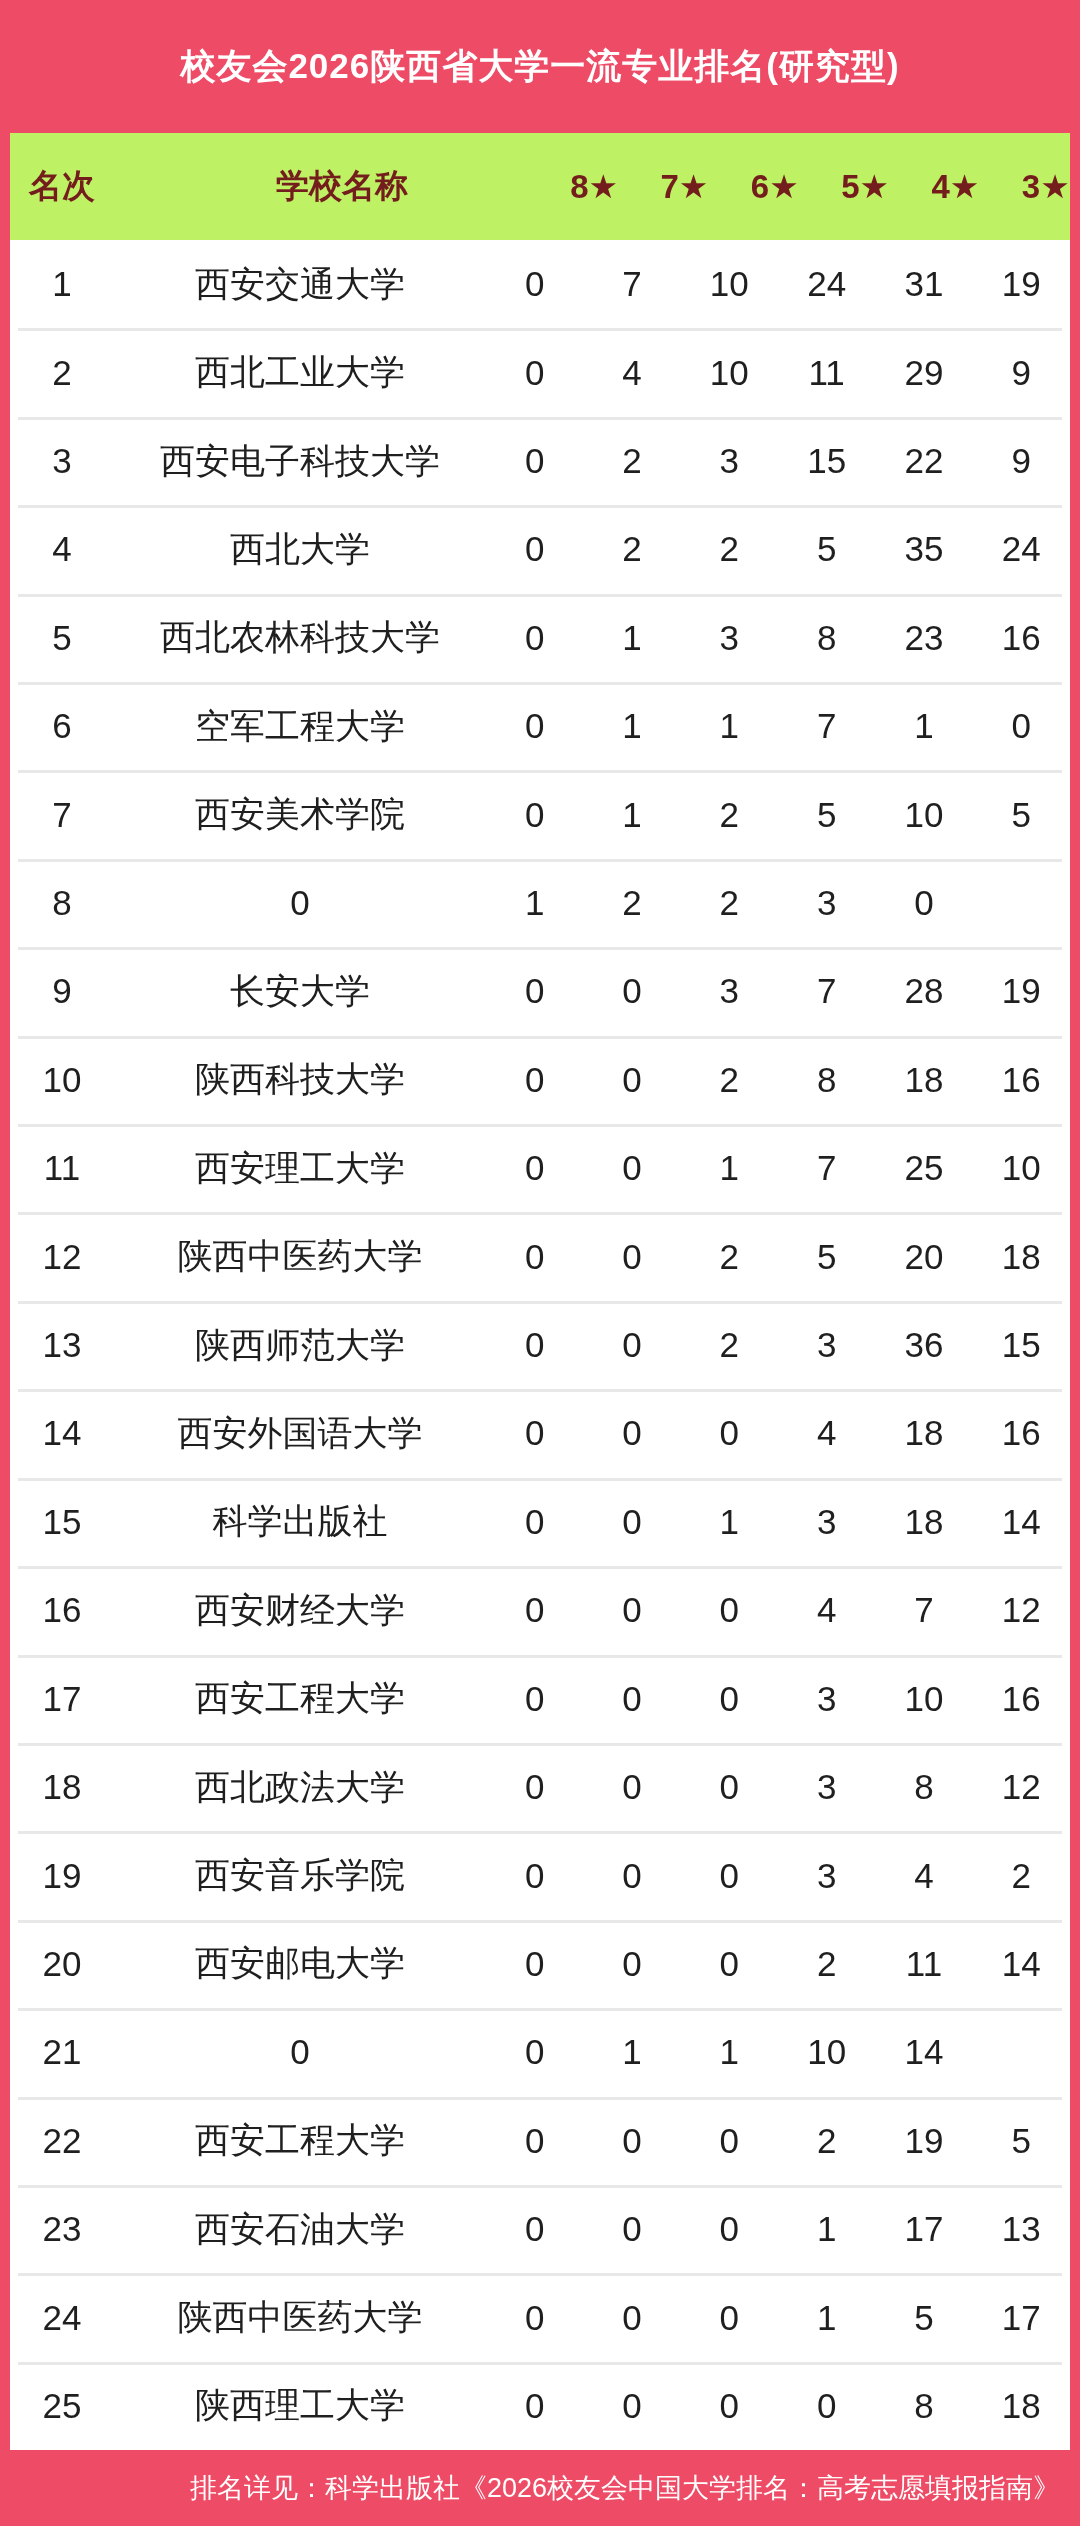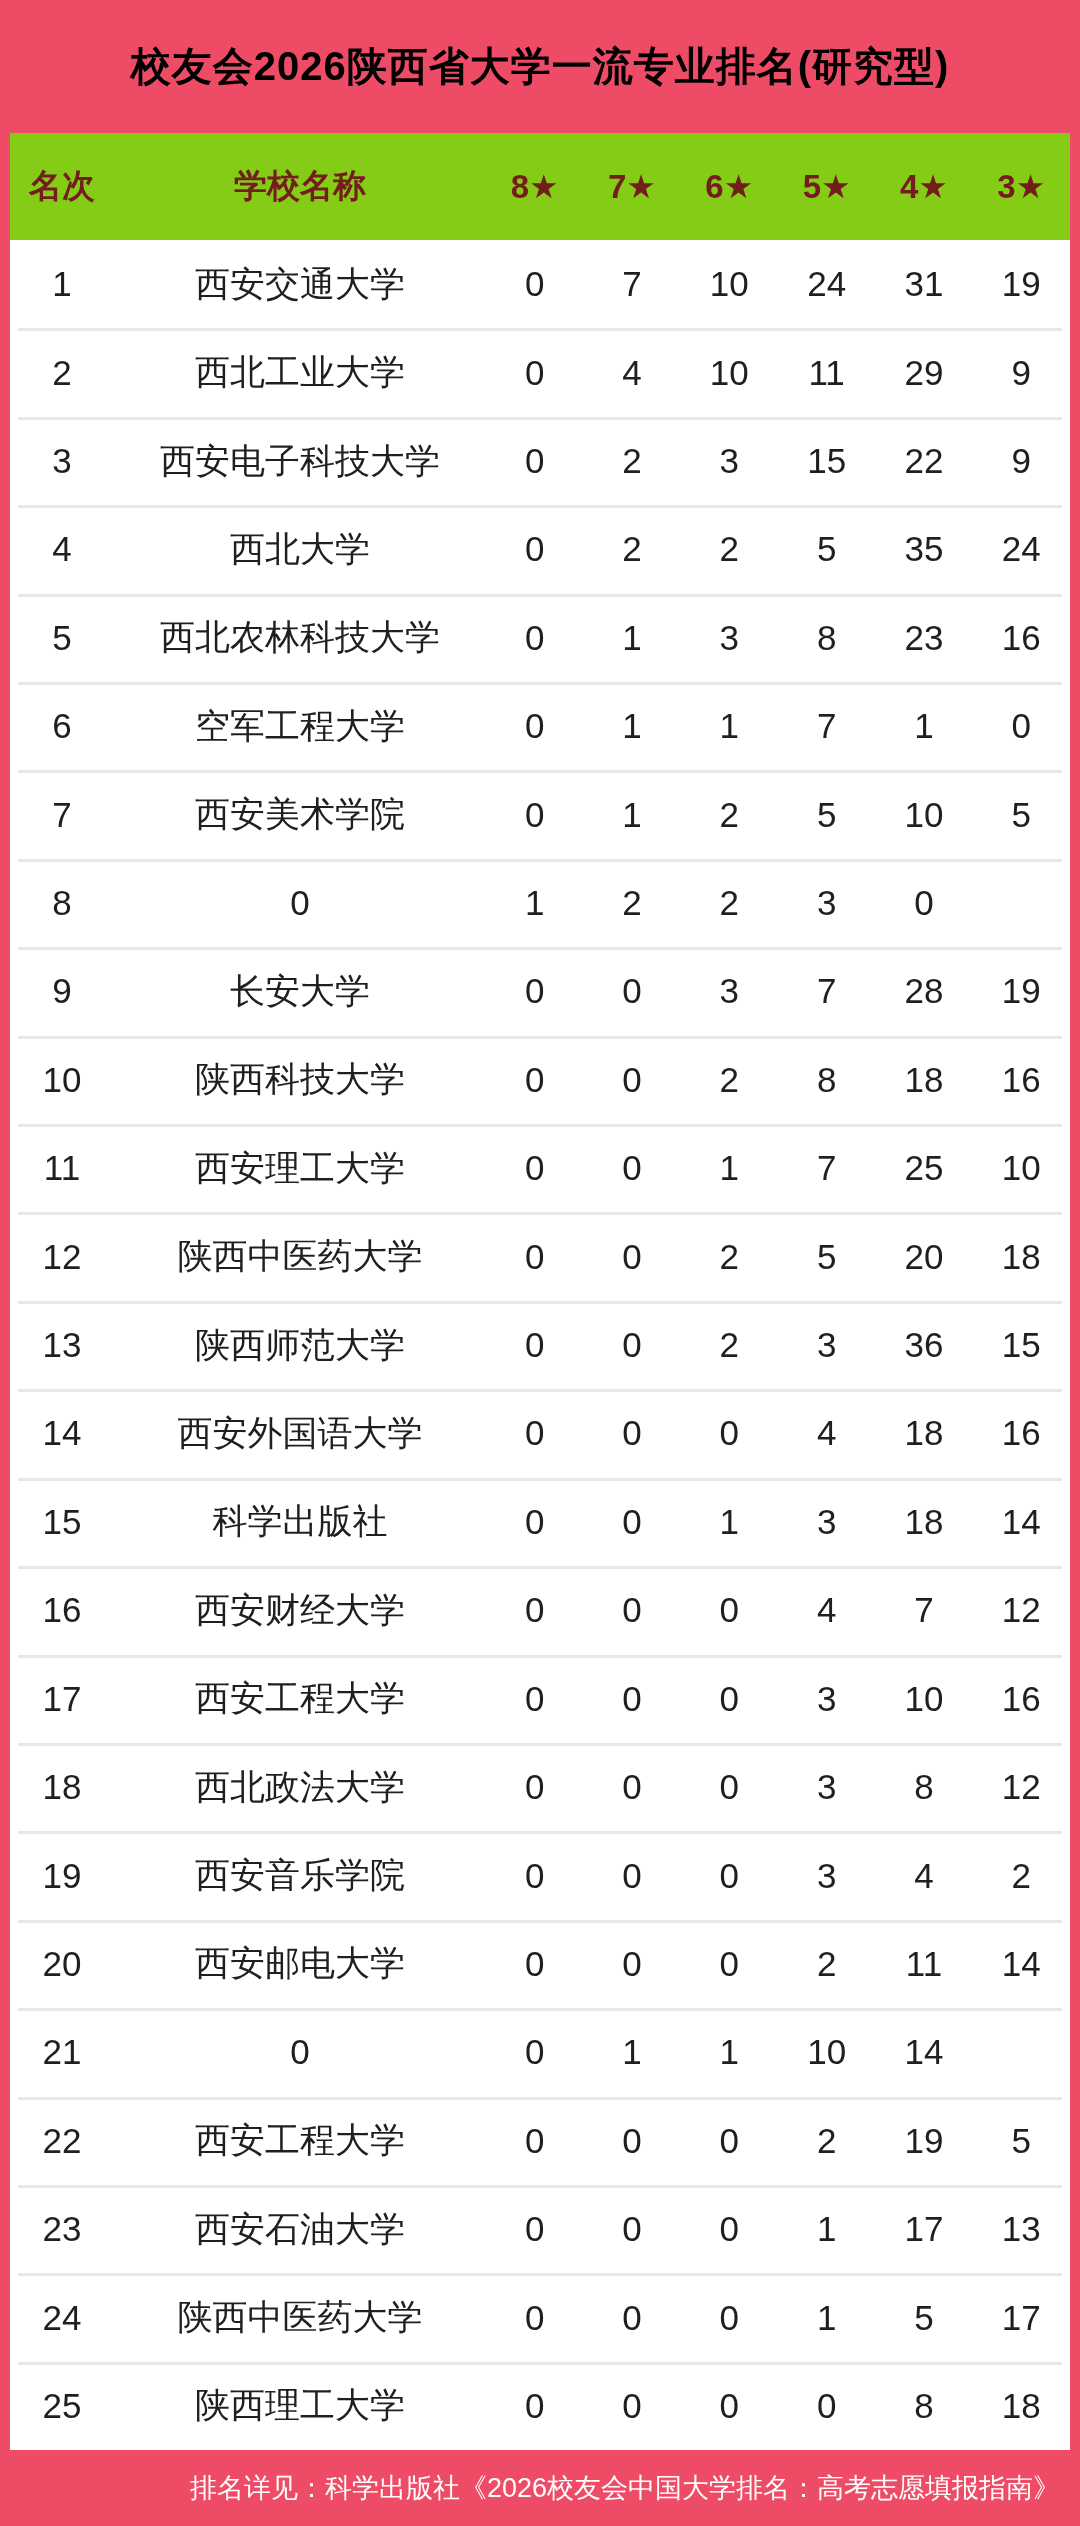--- a/index.html
+++ b/index.html
@@ -19,42 +19,43 @@
     position: absolute;
     top: 0; left: 0; right: 0;
     height: 133px;
     display: flex;
     align-items: center;
     justify-content: center;
     background: #ee4c66;
   }
   .title {
     margin: 2px;
-    color: #000000;
-    font-size: 40px;
+    color: #ffffff;
+    font-size: 35px;
     font-weight: 700;
     letter-spacing: 1px;
     white-space: nowrap;
   }
   
   .card {
     position: absolute;
     left: 10px; right: 10px;
     top: 133px; bottom: 76px;
     background: #ffffff;
     display: flex;
     flex-direction: column;
   }
   .thead {
     height: 107px;
     flex: 0 0 107px;
-    background: #84cc16;
+    background: #bef264;
     display: grid;
     grid-template-columns: 104px 372px repeat(6, 1fr);
     align-items: center;
+    gap: 42px;
   }
   .th {
     text-align: center;
     color: #731d1d;
     font-size: 33px;
     font-weight: 700;
     white-space: nowrap;
   }
   .tbody {
     flex: 1 1 auto;

